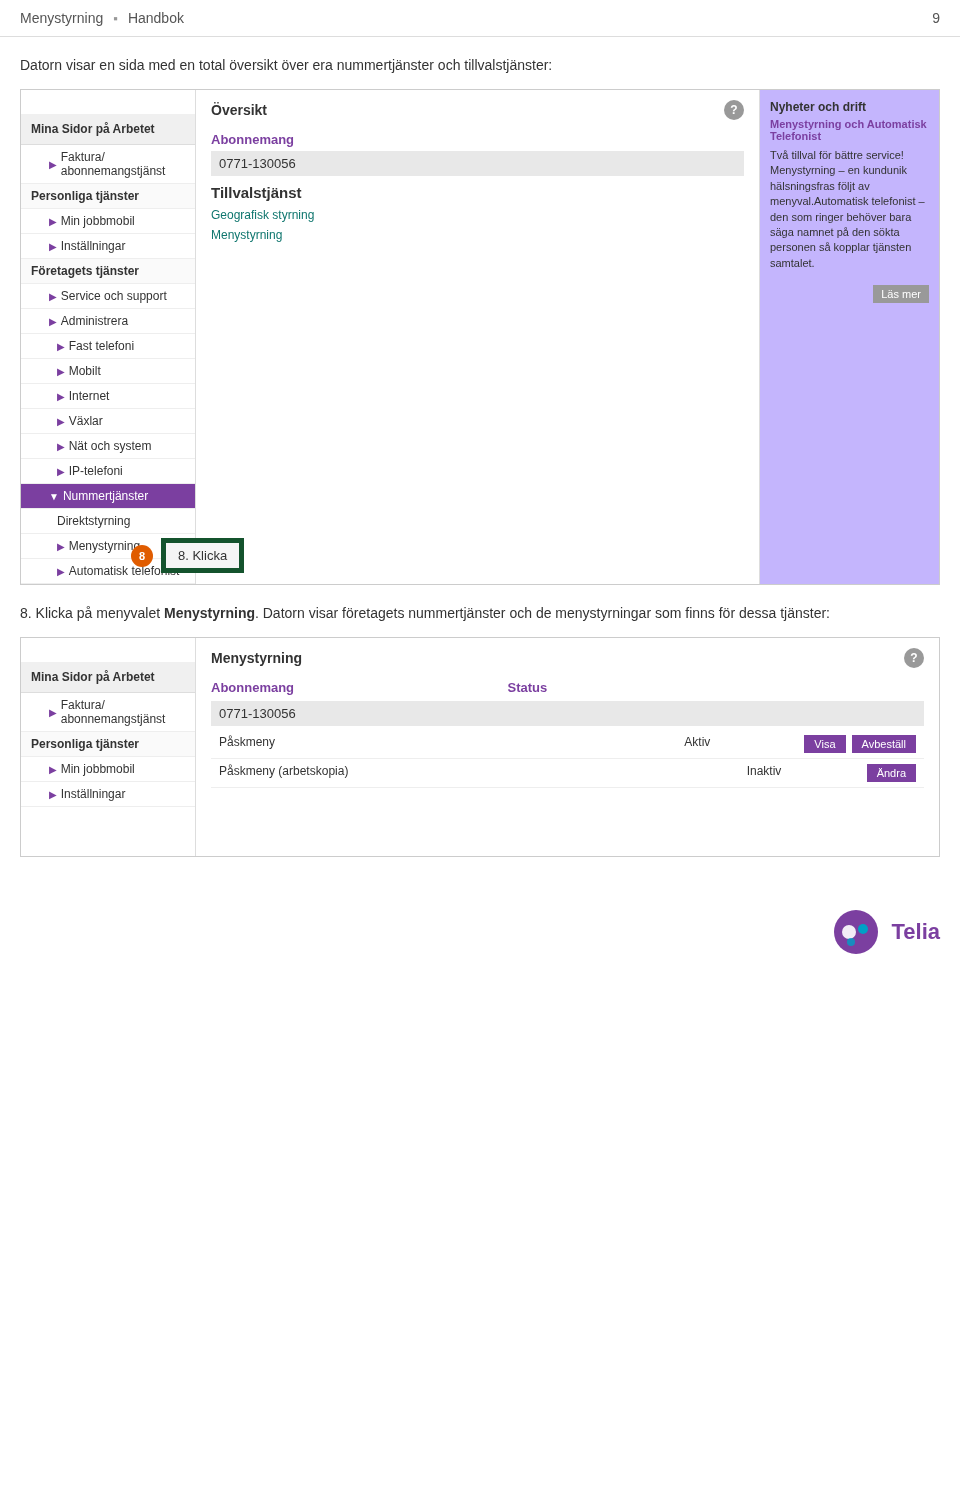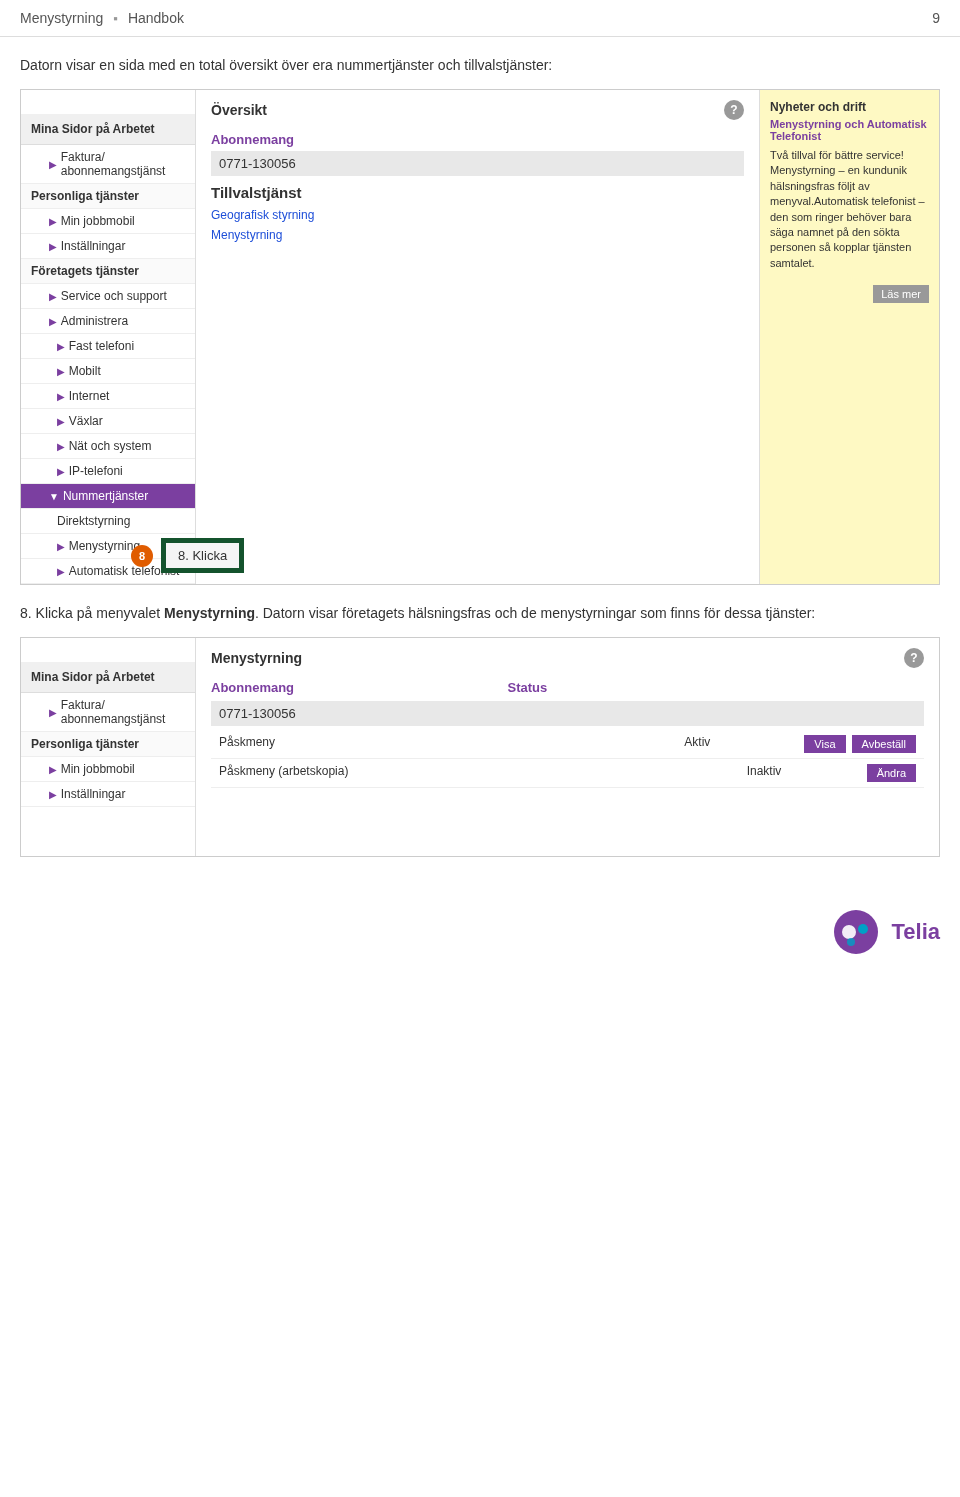--- a/index.html
+++ b/index.html
@@ -155,28 +155,28 @@
       margin-bottom: 8px;
       color: #333;
     }
     .tillval-label {
       font-weight: bold;
       font-size: 15px;
       margin-bottom: 4px;
     }
     .tillval-item {
       font-size: 12px;
-      color: #1d4ed8;
+      color: #0f766e;
       padding: 3px 0;
     }
 
     
     .right-panel {
       width: 180px;
-      background: #fef9c3;
+      background: #c4b5fd;
       border-left: 1px solid #ddd;
       padding: 10px;
       font-size: 12px;
     }
     .right-panel-title {
       font-weight: bold;
       color: #333;
       font-size: 12px;
       margin-bottom: 4px;
     }
@@ -443,21 +443,21 @@
 
     <div class="right-panel" data-name="right-panel-1">
       <div class="right-panel-title" data-name="news-title">Nyheter och drift</div>
       <div class="right-panel-subtitle" data-name="news-subtitle">Menystyrning och Automatisk Telefonist</div>
       <div class="right-panel-text" data-name="news-text">Två tillval för bättre service! Menystyrning – en kundunik hälsningsfras följt av menyval.Automatisk telefonist – den som ringer behöver bara säga namnet på den sökta personen så kopplar tjänsten samtalet.</div>
       <button class="las-mer-btn" data-name="las-mer-button">Läs mer</button>
     </div>
   </div>
 
   <p class="step-text" data-name="step-8-text">
-    <span data-name="step-8-prefix">8. Klicka på menyvalet </span><strong data-name="step-8-bold">Menystyrning</strong><span data-name="step-8-suffix">. Datorn visar företagets hälsningsfras och de menystyrningar som finns för dessa tjänster:</span>
+    <span data-name="step-8-prefix">8. Klicka på menyvalet </span><strong data-name="step-8-bold">Menystyrning</strong><span data-name="step-8-suffix">. Datorn visar företagets nummertjänster och de menystyrningar som finns för dessa tjänster:</span>
   </p>
 
   <div class="screenshot-box2" data-name="screenshot-box-2">
 
     <div class="sidebar2" data-name="sidebar-2">
       <div class="sidebar-header" data-name="sidebar-header-2">Mina Sidor på Arbetet</div>
       <div class="sidebar-item sub" data-name="sidebar2-item-faktura">
         <span class="arrow" data-name="arrow-icon">▶</span>
         <span data-name="sidebar2-label-faktura">Faktura/<br>abonnemangstjänst</span>
       </div>

